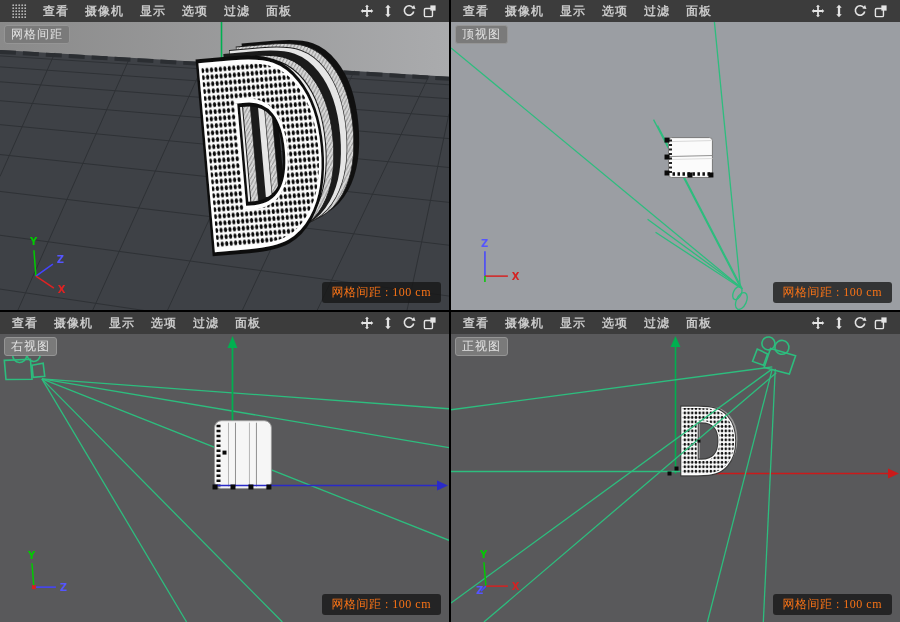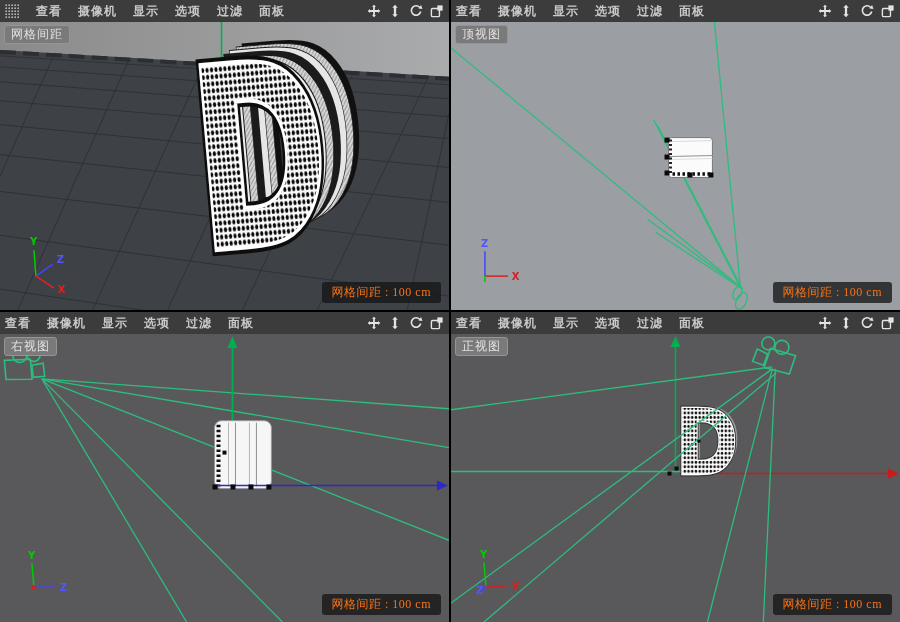--- a/index.html
+++ b/index.html
@@ -1,19 +1,19 @@
 <!DOCTYPE html>
 <html><head>
 <meta charset="utf-8">
 <style>
   html,body{margin:0;padding:0;background:#000;}
   body{width:900px;height:622px;overflow:hidden;font-family:"DejaVu Sans","Liberation Sans",sans-serif;}
   .window{display:grid;grid-template-columns:449px 449px;grid-template-rows:310px 310px;gap:2px;width:900px;height:622px;background:#000;}
   .pane{display:flex;flex-direction:column;overflow:hidden;background:#3c3c3c;}
-  .vmenu{height:22px;flex:0 0 22px;display:flex;align-items:center;gap:16px;padding:0 5px;background:#3c3c3c;}
+  .vmenu{height:22px;flex:0 0 22px;display:flex;align-items:center;gap:16px;padding:0 12px;background:#3c3c3c;}
   .mi{font-size:12px;font-weight:600;color:#c9c9c9;letter-spacing:1px;white-space:nowrap;cursor:default;}
   .micon{width:15px;height:15px;flex:0 0 15px;}
   .nav{margin-left:auto;display:flex;align-items:center;gap:7px;}
   .nicon{width:14px;height:14px;display:block;}
   .content{position:relative;flex:1;overflow:hidden;box-shadow:inset 0 0 0 1px rgba(0,0,0,.4);}
   .content.active{box-shadow:inset 0 0 0 1px #c4c4c4;}
   .scene{position:absolute;inset:0;width:100%;height:100%;display:block;}
   .vplabel{position:absolute;top:3px;left:4px;background:#7a7a7a;border:1px solid #959595;border-radius:3px;color:#e2e2e2;font-size:12px;line-height:15px;padding:1px 6px;letter-spacing:1px;}
   .gridbadge{position:absolute;right:8px;bottom:7px;background:rgba(22,22,22,.78);border-radius:3px;color:#f97316;font-size:12px;padding:2px 10px;letter-spacing:.5px;white-space:nowrap;font-family:Liberation Serif, serif;}
   svg text.axlbl{font-size:10px;font-weight:bold;}

